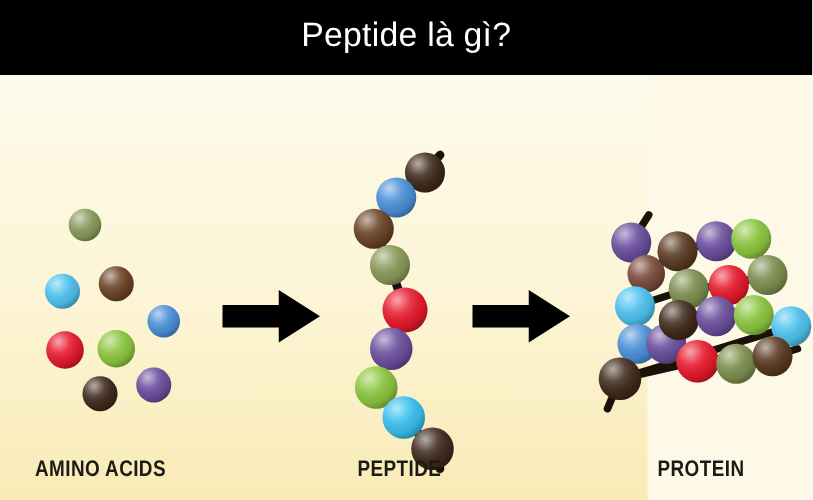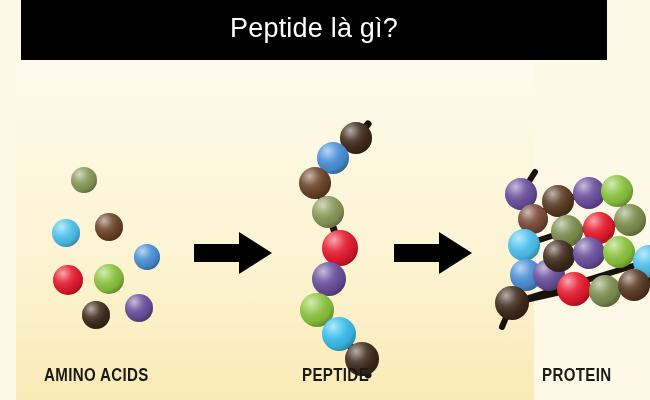--- a/index.html
+++ b/index.html
@@ -12,42 +12,41 @@
     width: 650px;
     height: 400px;
     overflow: hidden;
     font-family: "Liberation Sans", sans-serif;
     background: #fdf9e6;
   }
   
   #title-bar {
     position: absolute;
     left: 0; top: 0;
-    width: 586px;
+    width: 650px;
     height: 60px;
     background: #000000;
     display: flex;
     align-items: center;
     justify-content: center;
     box-sizing: border-box;
-    margin-left: 21px;
   }
   #title-text {
     color: #ffffff;
     font-size: 27px;
     font-weight: 400;
     letter-spacing: 0.2px;
     font-family: "Liberation Sans", sans-serif;
     line-height: 1;
     padding-bottom: 3px;
   }
   
   #canvas {
     position: absolute;
-    left: 16px; top: 60px;
+    left: 0; top: 60px;
     width: 518px;
     height: 340px;
     background: linear-gradient(to bottom,
                 #fefbee 0%,
                 #fdf8e2 22%,
                 #fcf4d4 55%,
                 #faeec0 85%,
                 #f9ebb6 100%);
   }
   #scene {

